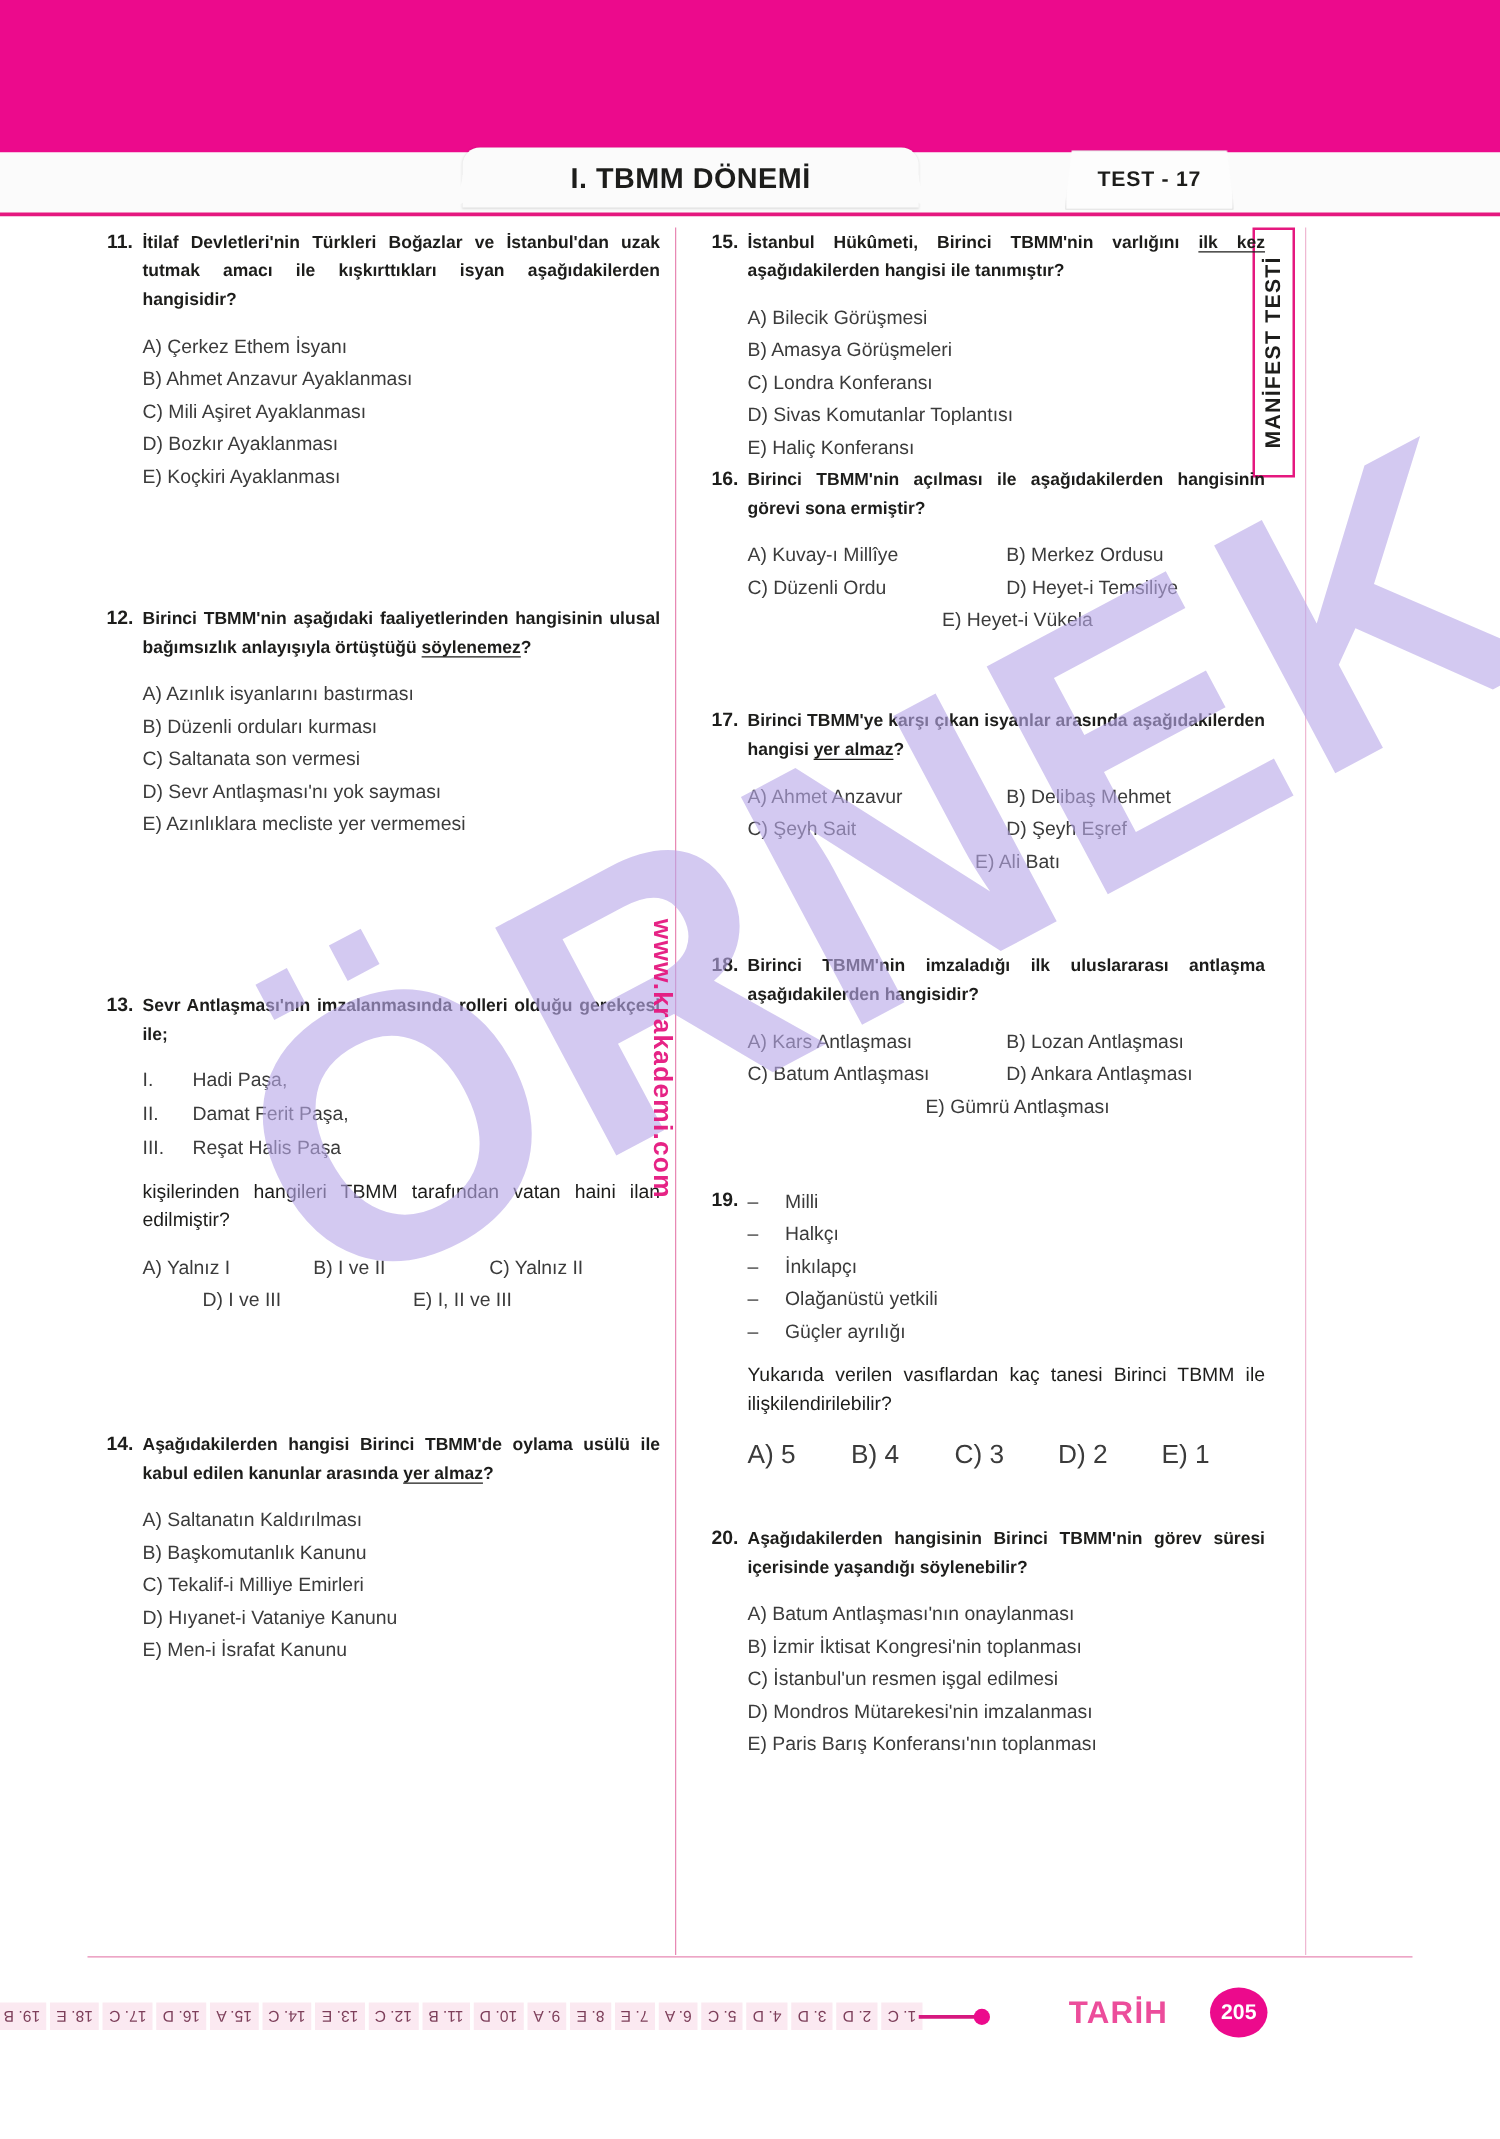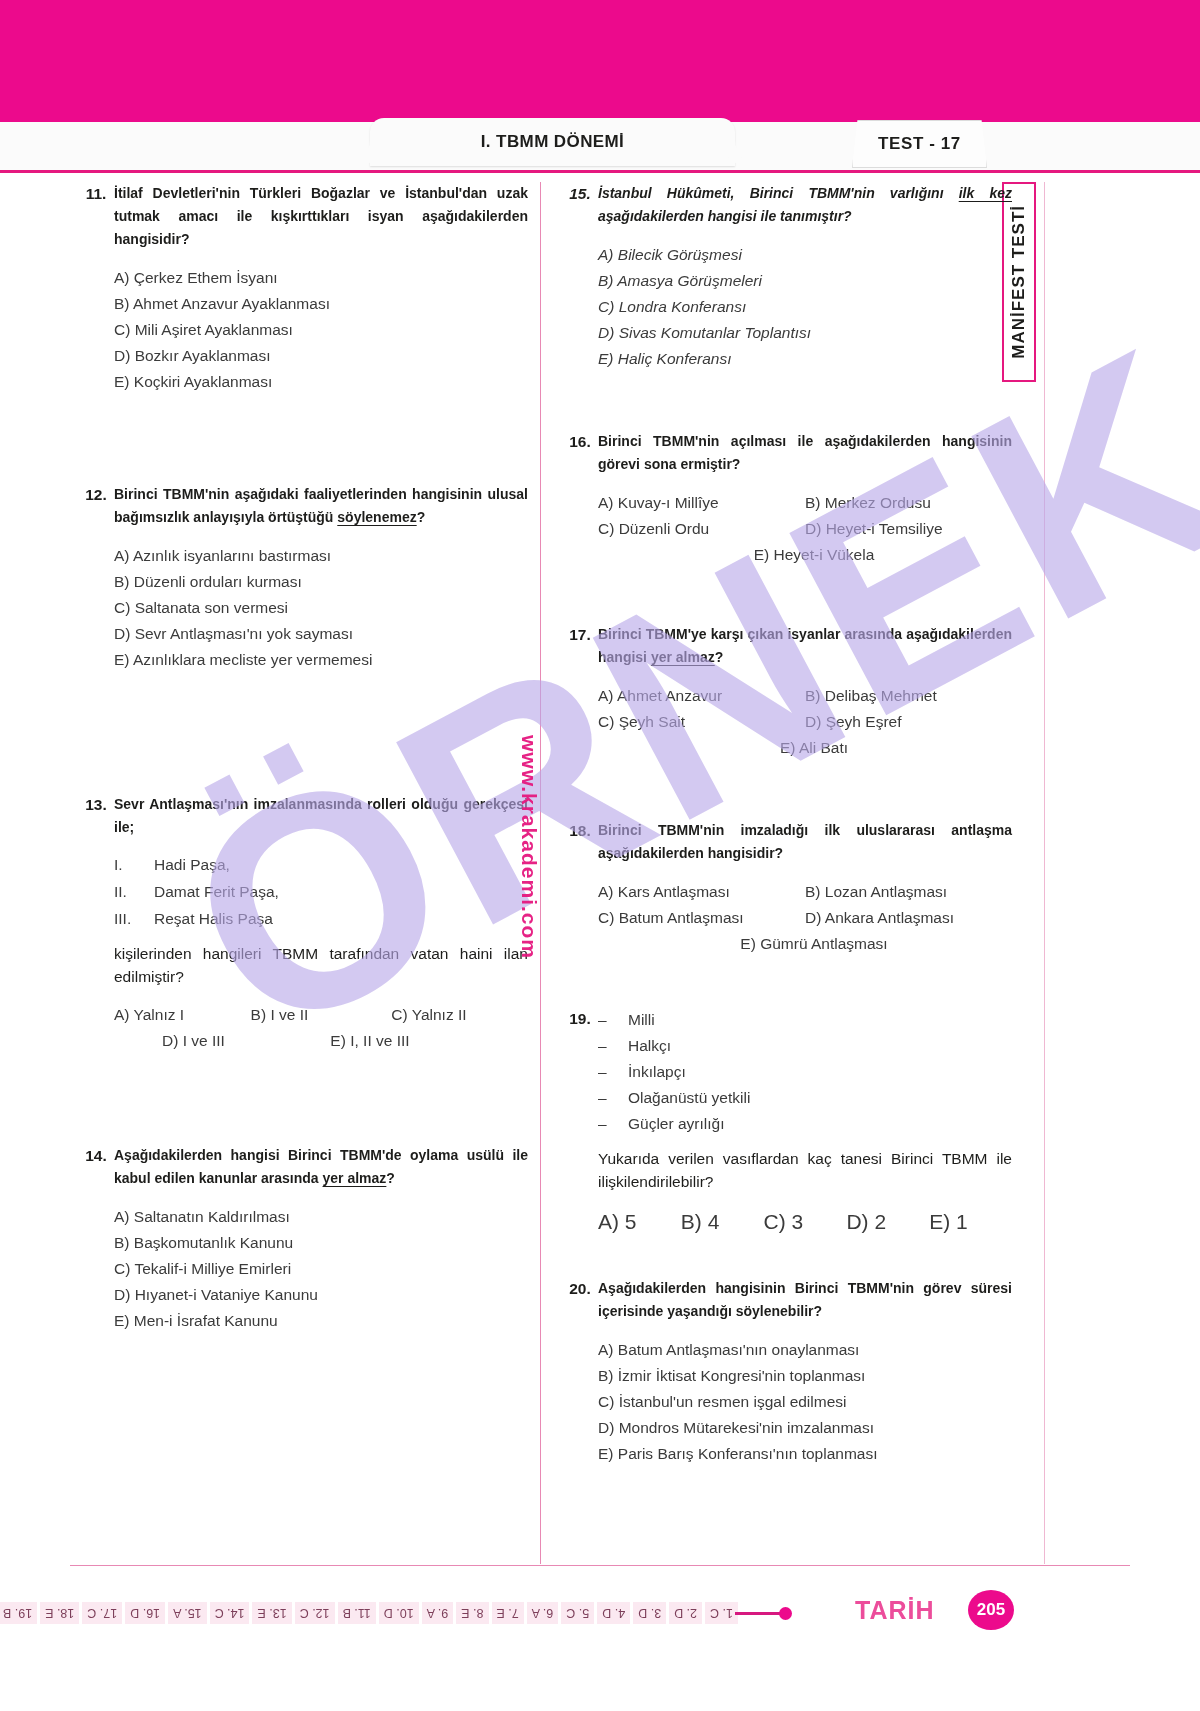--- a/index.html
+++ b/index.html
@@ -25,21 +25,21 @@
   }
   .title-tab::before, .title-tab::after{
     content:""; position:absolute; bottom:0; width:26px; height:26px;
     background:#fbfbfb;
   }
   .title-tab::before{ left:-26px; border-bottom-right-radius:26px;
     box-shadow: 13px 0 0 0 #fbfbfb; background:transparent;}
   .title-tab::after{ right:-26px; border-bottom-left-radius:26px;
     box-shadow: -13px 0 0 0 #fbfbfb; background:transparent;}
   .title-tab span{
-    font-size:17px; font-weight:bold; color:#1d1d1b; letter-spacing:.4px;
+    font-size:23px; font-weight:bold; color:#1d1d1b; letter-spacing:.4px;
   }
   
   .under-band{
     position:absolute; left:0; top:122px; width:1200px; height:48px;
     background:#fbfbfb;
   }
   
   .test-tab{
     position:absolute; left:852px; top:120px; width:135px; height:48px;
     background:#fdfdfd; border:1px solid #dcdcdc;
@@ -270,21 +270,21 @@
         <div class="opt">C) Tekalif-i Milliye Emirleri</div>
         <div class="opt">D) Hıyanet-i Vataniye Kanunu</div>
         <div class="opt">E) Men-i İsrafat Kanunu</div>
       </div>
     </div>
 
   </div>
 
   <div class="col col-right">
 
-    <div class="q" style="margin-bottom:58px;font-style:italic;">
+    <div class="q" style="">
       <div class="q-head">
         <div class="q-num">15.</div>
         <div class="q-text"><span>İstanbul Hükûmeti, Birinci TBMM'nin varlığını </span><span class="u">ilk kez</span><span> aşağıdakilerden hangisi ile tanımıştır?</span></div>
       </div>
       <div class="opts">
         <div class="opt">A) Bilecik Görüşmesi</div>
         <div class="opt">B) Amasya Görüşmeleri</div>
         <div class="opt">C) Londra Konferansı</div>
         <div class="opt">D) Sivas Komutanlar Toplantısı</div>
         <div class="opt">E) Haliç Konferansı</div>

